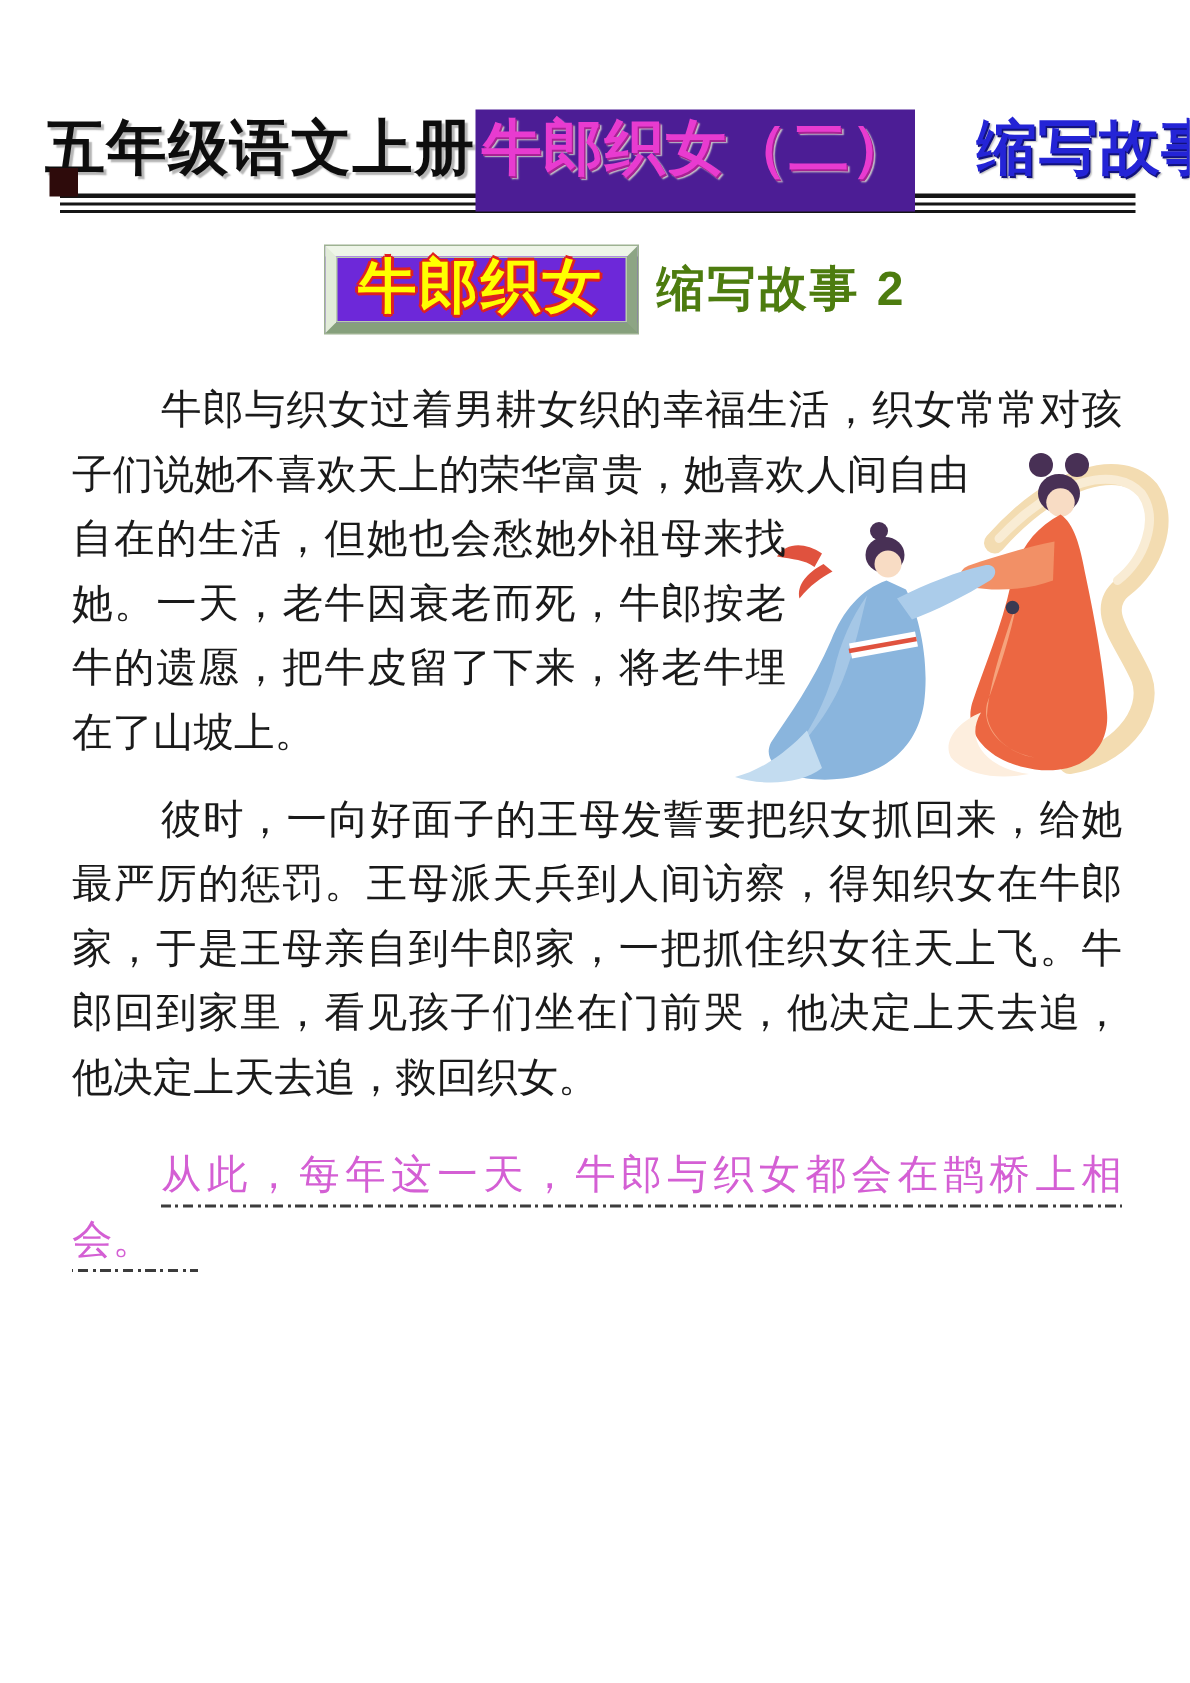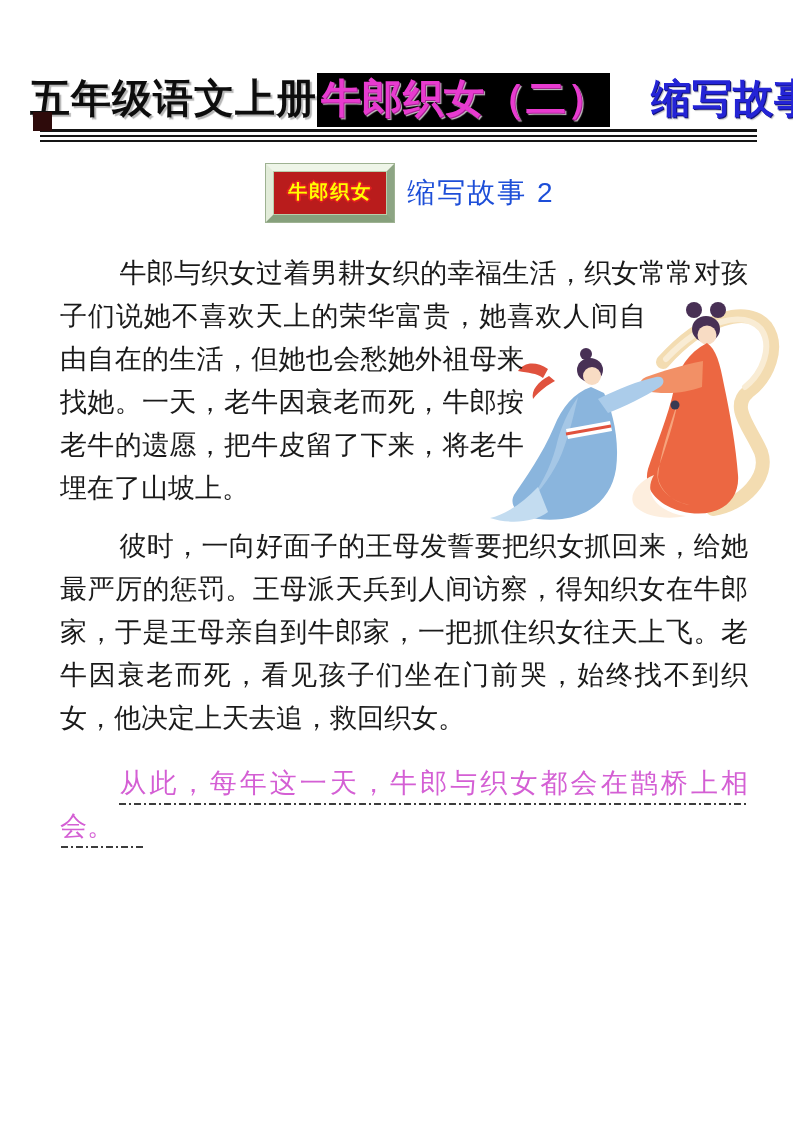--- a/index.html
+++ b/index.html
@@ -13,57 +13,57 @@
     background:#2e0b0b;
   }
   
   .title-row{
     margin:76px 30px 0 30px;text-align:center;white-space:nowrap;
     font-family:"Liberation Serif","DejaVu Serif",serif;
     font-weight:bold;font-size:40px;line-height:46px;letter-spacing:1px;
   }
   .title-black{color:#0d0d0d;text-shadow:2px 2px 1px #b5b5b5;text-align:center;}
   .title-magenta{
-    color:#e83bd0;background:#000000;padding:3px 2px 6px 4px;
+    color:#e83bd0;background:#4c1d95;padding:3px 2px 20px 4px;
     text-shadow:1px 1px 0 #a82394,2px 2px 1px #c9c9c9;
   }
   .title-blue{color:#2424d6;text-shadow:1px 1px 0 #12127e,2px 2px 1px #c0c0c0;margin-left:41px;}
   
   .title-rule{margin:7px 36px 0 40px;}
   .title-rule .rl{background:#151515;margin-bottom:3px;}
   .rl-a{height:3px;}
   .rl-b{height:2px;}
   .rl-c{height:2px;margin-bottom:0;}
   
   .badge-row{
     margin-top:22px;display:flex;align-items:center;justify-content:center;
     gap:13px;transform:translateX(14px);height:58px;
   }
   .badge-btn{
-    background:#b91c1c;
+    background:#6d28d9;
     border:7px solid;
     border-color:#eef5e8 #8da584 #86a07c #e2ecd9;
     box-shadow:0 0 0 1px #9eb292, inset 0 0 0 1px #b9cdab;
     padding:3px 15px 5px 15px;
-    font-size:19px;font-weight:bold;letter-spacing:2px;color:#ffff00;
+    font-size:39px;font-weight:bold;letter-spacing:2px;color:#ffff00;
     text-shadow:-2px 0 #e02020,2px 0 #e02020,0 -2px #e02020,0 2px #e02020,
                 -1px -1px #e02020,1px 1px #e02020,-1px 1px #e02020,1px -1px #e02020;
     line-height:36px;white-space:nowrap;
   }
   .badge-label{
-    color:#1d4ed8;font-size:28px;font-weight:normal;letter-spacing:2px;
+    color:#4d7c0f;font-size:32px;font-weight:bold;letter-spacing:2px;
     white-space:nowrap;
   }
   
   .body-text{
     margin:30px 45px 0 48px;
     font-size:27px;line-height:43px;color:#1a1a1a;
     text-align:justify;
   }
-  .para{margin:0 0 15px 12px;text-indent:2.2em;}
+  .para{margin:0 0 15px 0;text-indent:2.2em;}
   .para-last{margin-bottom:18px;}
   
   .illu-spacer{float:right;width:0;height:44px;}
   .illu{
     float:right;clear:right;width:310px;height:223px;margin-right:-40px;
     shape-outside:polygon(168px 0px,310px 0px,310px 223px,46px 223px,46px 44px,168px 44px);
   }
   .illu svg{display:block;margin-top:-19px;}
   
   .hl-para{margin-top:22px;}
@@ -126,21 +126,21 @@
           <path d="M100,120 C90,134 82,152 78,170 C72,192 62,210 50,226 C62,214 76,196 84,176 C92,156 96,136 100,120 Z" fill="#a5c7e6"></path>
           <path d="M88,152 L132,144 L134,154 L90,162 Z" fill="#ffffff"></path>
           <path d="M88,157 L133,149" stroke="#e0523e" stroke-width="3" fill="none"></path>
           <path d="M60,210 C45,226 28,237 12,241 C30,247 56,246 70,235 Z" fill="#c3dcf0"></path>
         </svg>
       </span>
       <span>牛郎与织女过着男耕女织的幸福生活，织女常常对孩子们说她不喜欢天上的荣华富贵，她喜欢人间自由自在的生活，但她也会愁她外祖母来找她。一天，老牛因衰老而死，牛郎按老牛的遗愿，把牛皮留了下来，将老牛埋在了山坡上。</span>
     </p>
 
     <p class="para">
-      <span>彼时，一向好面子的王母发誓要把织女抓回来，给她最严厉的惩罚。王母派天兵到人间访察，得知织女在牛郎家，于是王母亲自到牛郎家，一把抓住织女往天上飞。老牛因衰老而死，看见孩子们坐在门前哭，始终找不到织女，他决定上天去追，救回织女。</span>
+      <span>彼时，一向好面子的王母发誓要把织女抓回来，给她最严厉的惩罚。王母派天兵到人间访察，得知织女在牛郎家，于是王母亲自到牛郎家，一把抓住织女往天上飞。牛郎回到家里，看见孩子们坐在门前哭，他决定上天去追，他决定上天去追，救回织女。</span>
     </p>
 
 
 
     <p class="para hl-para">
       <span class="hl">从此，每年这一天，牛郎与织女都会在鹊桥上相会。</span>
     </p>
 
   </div>
 </div>

